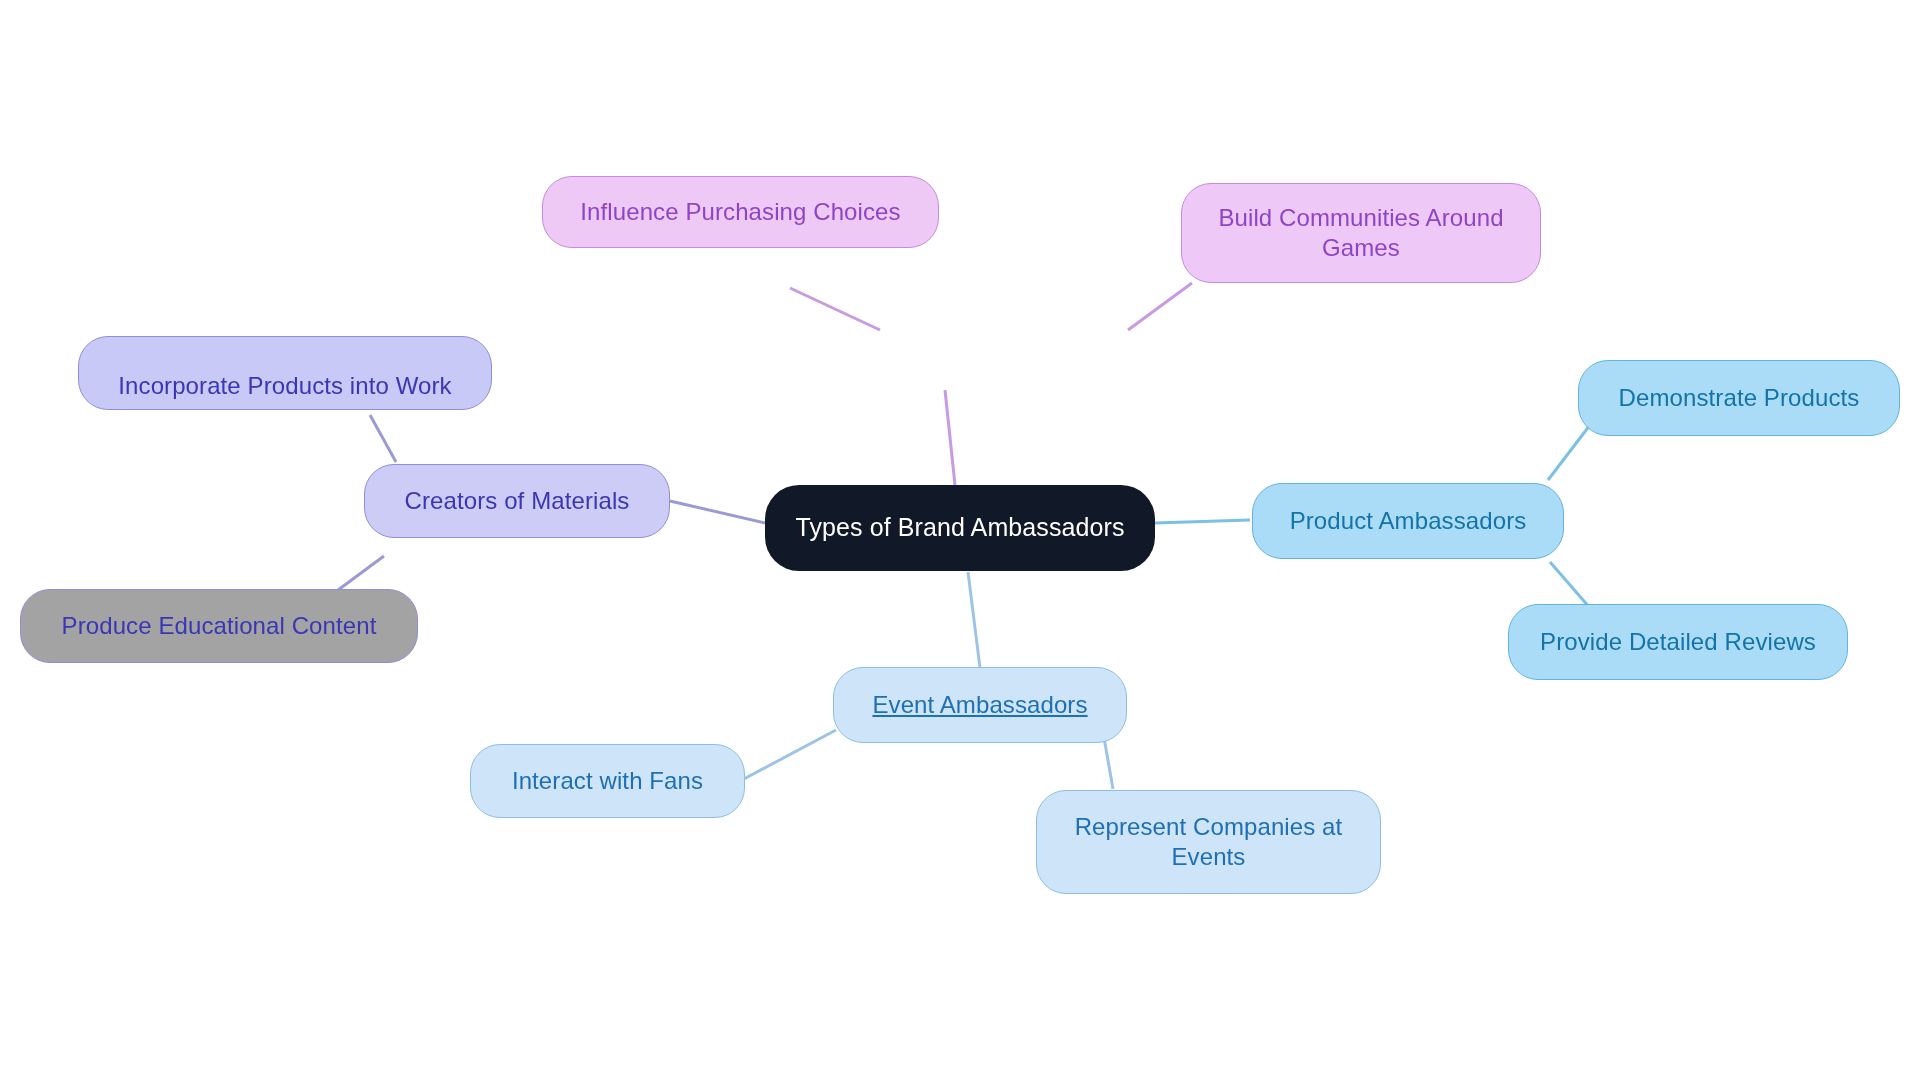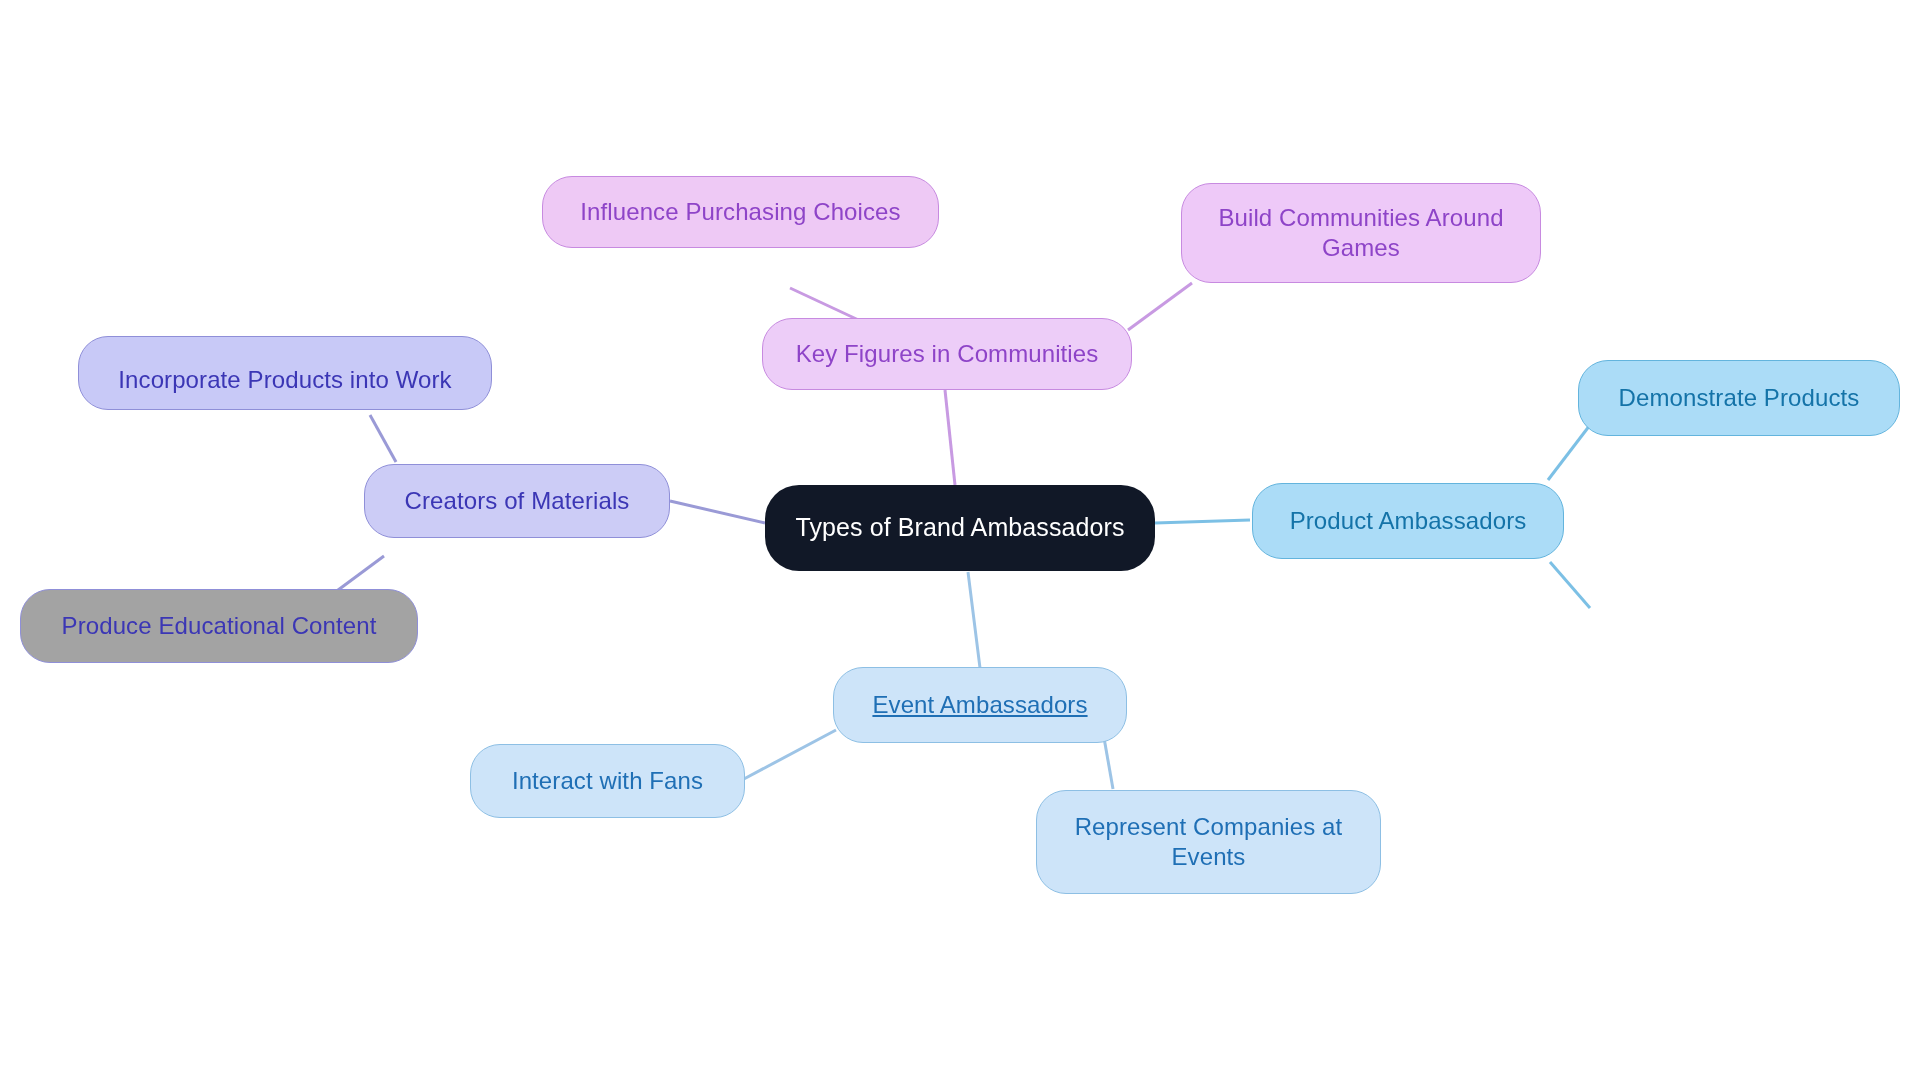--- a/index.html
+++ b/index.html
@@ -32,21 +32,21 @@
     position: absolute;
     box-sizing: border-box;
     display: flex;
     align-items: center;
     justify-content: center;
     text-align: center;
     border-radius: 30px;
     border-style: solid;
     border-width: 1.5px;
     line-height: 1.25;
-    padding: 14px 14px;
+    padding: 8px 14px;
     white-space: pre-line;
     letter-spacing: 0.1px;
   }
   .node.root {
     border-radius: 34px;
     border-width: 0;
     font-weight: 400;
   }
 </style>
 </head>
@@ -78,23 +78,20 @@
 
     <path d="M 836 730 L 742 780" stroke="#9dc4e6" stroke-width="3" fill="none"></path>
 
     <path d="M 1103 732 L 1113 789" stroke="#9dc4e6" stroke-width="3" fill="none"></path>
   </svg>
 
   <div class="node root" style="left:765px; top:485px; width:390px; height:86px; background:#111827; color:#ffffff; font-size:25px;align-items:center;">
     <span>Types of Brand Ambassadors</span>
   </div>
 
-  <div class="node" style="left:762px; top:318px; width:370px; height:72px; background:#edcdf8; color:#8e44c8; border-color:#c78ae0; font-size:24px;">
-    <span>Key Figures in Communities</span>
-  </div>
 
   <div class="node" style="left:542px; top:176px; width:397px; height:72px; background:#eec9f5; color:#8e44c8; border-color:#c78ae0; font-size:24px;">
     <span>Influence Purchasing Choices</span>
   </div>
 
   <div class="node" style="left:1181px; top:183px; width:360px; height:100px; background:#eec9f8; color:#8e44c8; border-color:#c78ae0; font-size:24px;">
     <span>Build Communities Around Games</span>
   </div>
 
   <div class="node" style="left:364px; top:464px; width:306px; height:74px; background:#ccccf6; color:#3b36b5; border-color:#8f8fd8; font-size:24px;">
@@ -110,20 +107,23 @@
   </div>
 
   <div class="node" style="left:1578px; top:360px; width:322px; height:76px; background:#abdcf7; color:#1473a8; border-color:#63b4dd; font-size:24px;">
     <span>Demonstrate Products</span>
   </div>
 
   <div class="node" style="left:1252px; top:483px; width:312px; height:76px; background:#abdcf7; color:#1473a8; border-color:#63b4dd; font-size:24px;">
     <span>Product Ambassadors</span>
   </div>
 
+  <div class="node" style="left:1508px; top:604px; width:340px; height:76px; background:#abdcf7; color:#1473a8; border-color:#63b4dd; font-size:24px;">
+    <span>Provide Detailed Reviews</span>
+  </div>
 
   <div class="node" style="left:833px; top:667px; width:294px; height:76px; background:#cde4f9; color:#1f6fb5; border-color:#8dbfe4; font-size:24px;text-decoration:underline;">
     <span>Event Ambassadors</span>
   </div>
 
   <div class="node" style="left:470px; top:744px; width:275px; height:74px; background:#cde4f9; color:#1f6fb5; border-color:#8dbfe4; font-size:24px;">
     <span>Interact with Fans</span>
   </div>
 
   <div class="node" style="left:1036px; top:790px; width:345px; height:104px; background:#cde4f9; color:#1f6fb5; border-color:#8dbfe4; font-size:24px;">

